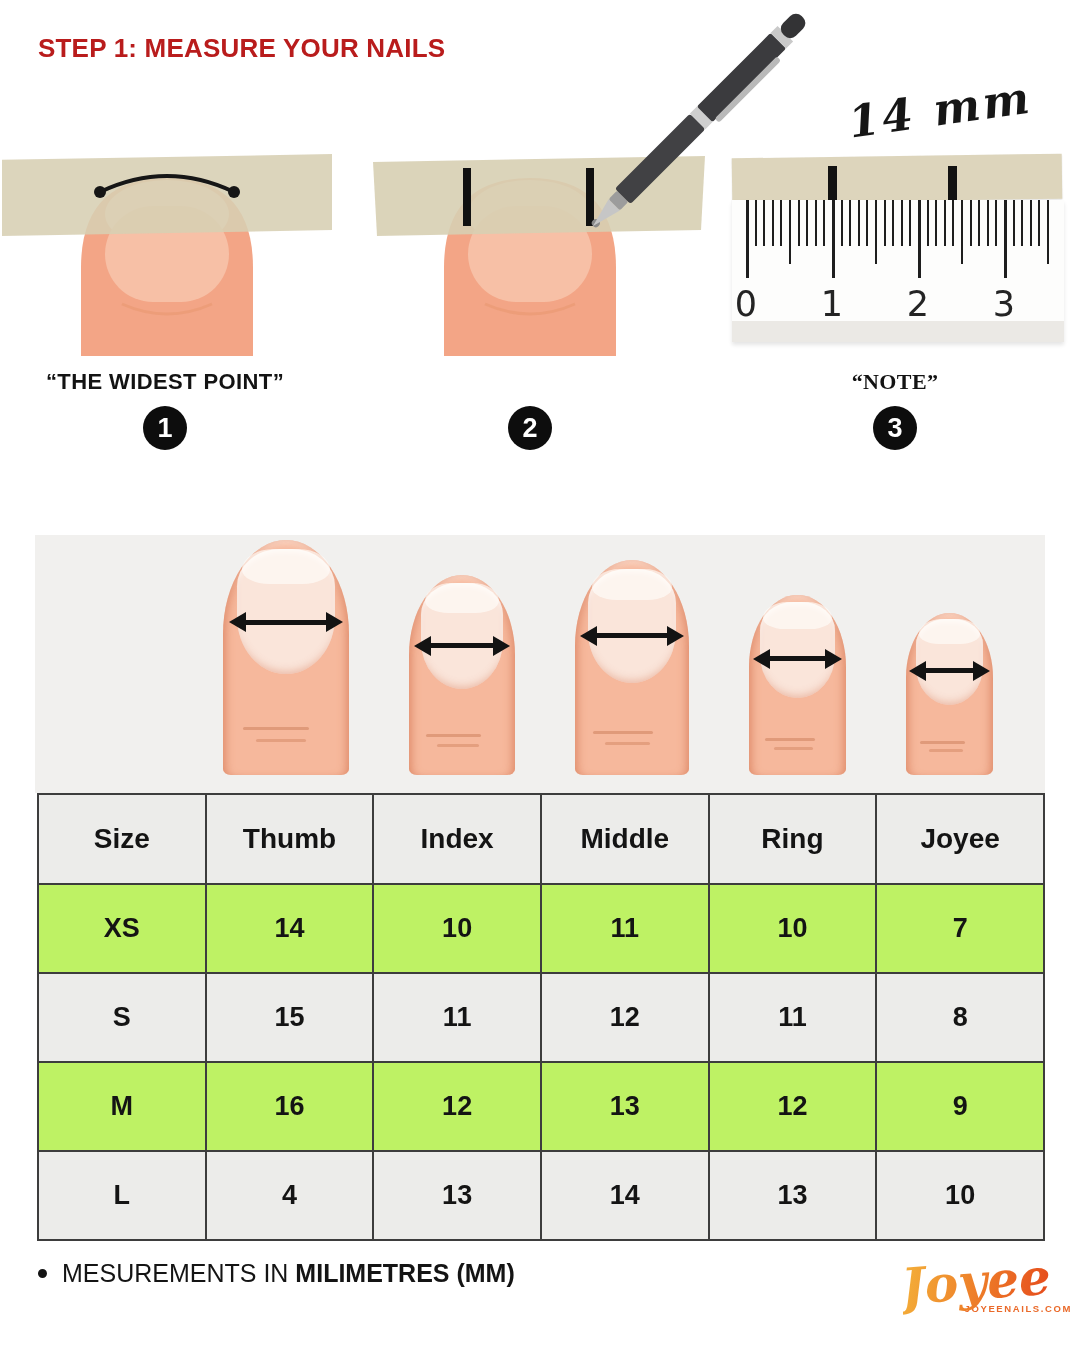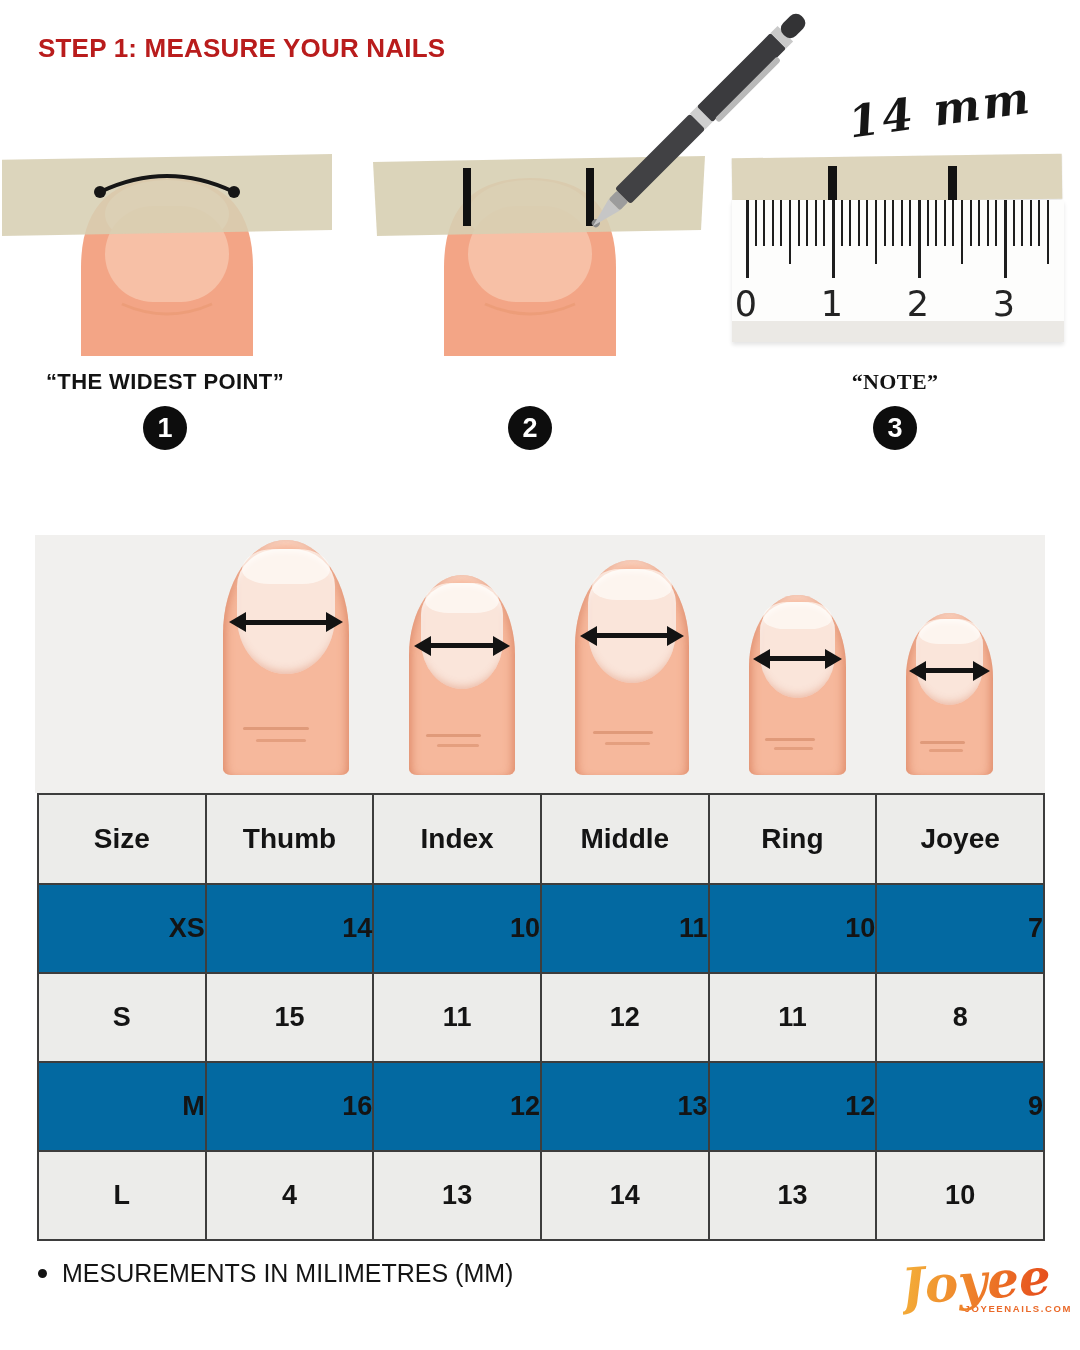--- a/index.html
+++ b/index.html
@@ -115,33 +115,33 @@
   table.size-table {
     position:absolute; left:37px; top:793px; width:1008px; height:404px;
     border-collapse:collapse; table-layout:fixed;padding-left:12px;
   }
   .size-table th, .size-table td {
     border:2px solid #3d3d3d; text-align:center; vertical-align:middle;
     font-weight:800; color:#141414;
   }
   .size-table th { height:90px; font-size:28px; background:#ECECEA; }
   .size-table td { height:89px; font-size:27px; }
-  .row-light td { background:#0369a1;text-align:right; }
+  .row-light td { background:#bef264; }
   .row-shade td { background:#ECECEA; }
 
   
   .notes { position:absolute; left:36px; top:1256px; width:720px; list-style:none; }
   .notes li {
     position:relative; padding-left:26px; font-size:25px; line-height:1.36; color:#141414;
   }
   .notes li::before {
     content:""; position:absolute; left:2px; top:13px; width:9px; height:9px;
     border-radius:50%; background:#141414;
   }
-  .notes .bold { font-weight:400;margin-top:12px; }
+  .notes .bold { font-weight:700;margin-top:12px; }
 
   .logo { position:absolute; left:878px; top:1252px; width:196px; text-align:center; }
   .logo-text {
     display:inline-block; transform:rotate(-4deg);
     font-family:"DejaVu Serif", serif; font-style:italic; font-weight:700; font-size:50px;
     background:linear-gradient(105deg,#F3A937 10%,#ED7A28 55%,#E64D1C 95%);
     -webkit-background-clip:text; background-clip:text;
     -webkit-text-fill-color:transparent; color:#ED7A28;
   }
   .logo-sub {

